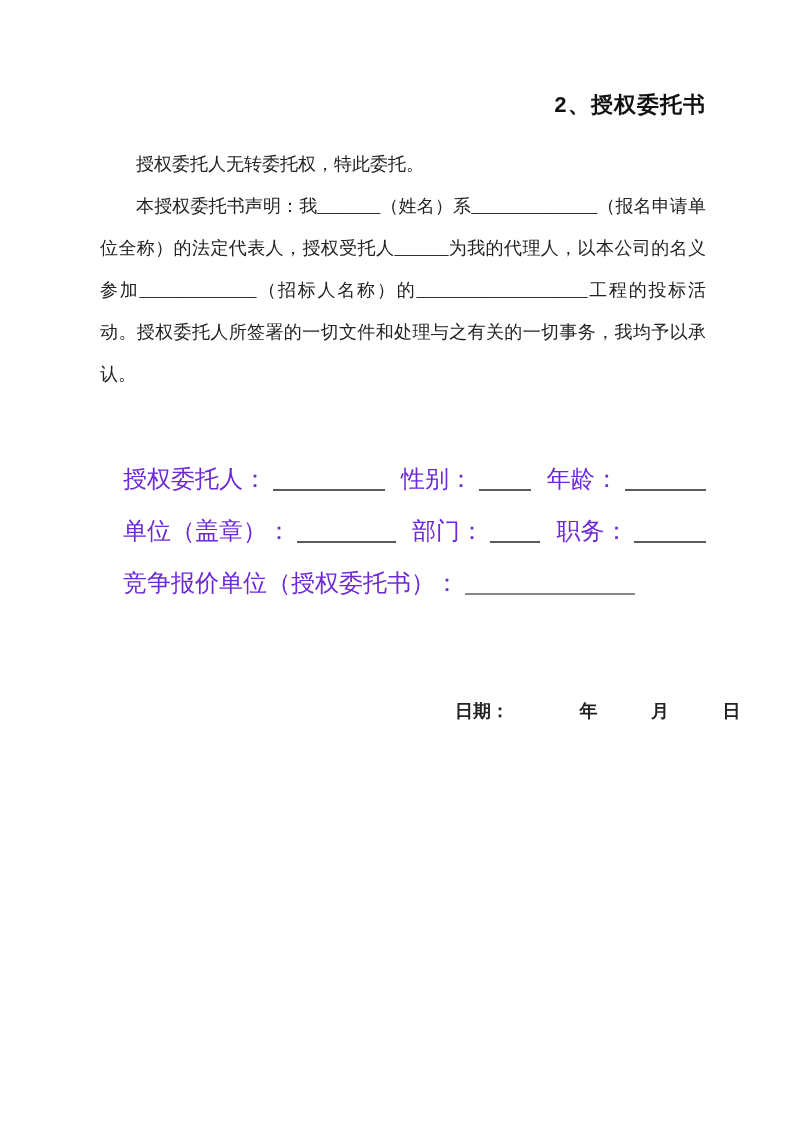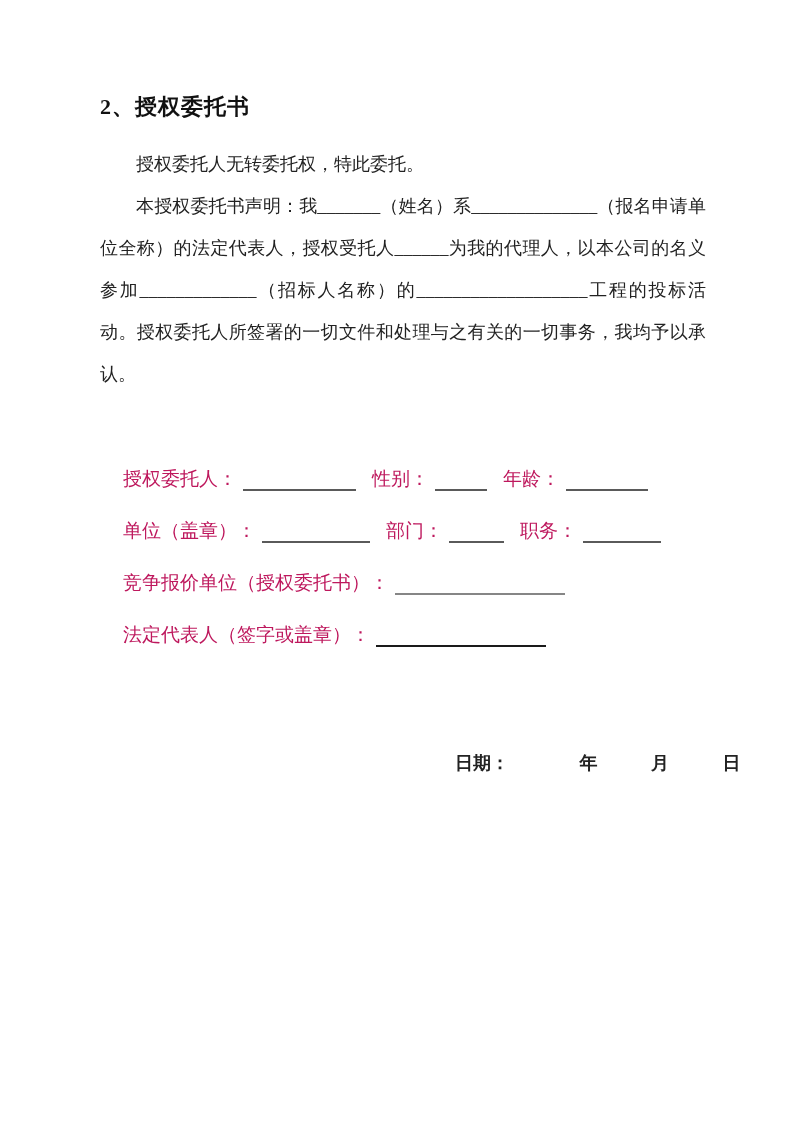--- a/index.html
+++ b/index.html
@@ -16,42 +16,43 @@
     color: #1f1f1f;
     overflow: hidden;
   }
   .content {
     position: absolute;
     left: 100px;
     top: 92px;
     width: 606px;
   }
   .doc-title {
-    text-align: left;
+    text-align: right;
     font-size: 22px;
     font-weight: bold;
     color: #111111;
     letter-spacing: 1px;
     line-height: 30px;
+    font-family: Liberation Mono, monospace;
   }
   .body-text {
     margin-top: 21px;
     font-size: 18px;
     line-height: 42px;
     text-align: justify;
     color: #222222;
   }
   .body-text p {
     text-indent: 2em;
   }
   .form-block {
     margin-top: 50px;
     padding-left: 23px;
-    font-size: 19px;
-    color: #be185d;
+    font-size: 24px;
+    color: #6d28d9;
   }
   .form-row {
     height: 52px;
     display: flex;
     align-items: flex-end;
     padding-bottom: 6px;
     white-space: nowrap;
   }
   .flabel { line-height: 24px; }
   .blank {
@@ -114,24 +115,20 @@
         <span class="blank w55"></span>
         <span class="flabel">职务：</span>
         <span class="blank w78"></span>
       </div>
 
       <div class="form-row">
         <span class="flabel">竞争报价单位（授权委托书）：</span>
         <span class="blank w170 gray"></span>
       </div>
 
-      <div class="form-row">
-        <span class="flabel">法定代表人（签字或盖章）：</span>
-        <span class="blank w170 black"></span>
-      </div>
 
     </div>
 
     <div class="date-line">
       <span class="sep">日期：</span>
       <span class="sep y">年</span>
       <span class="sep m">月</span>
       <span class="sep d">日</span>
     </div>
 

